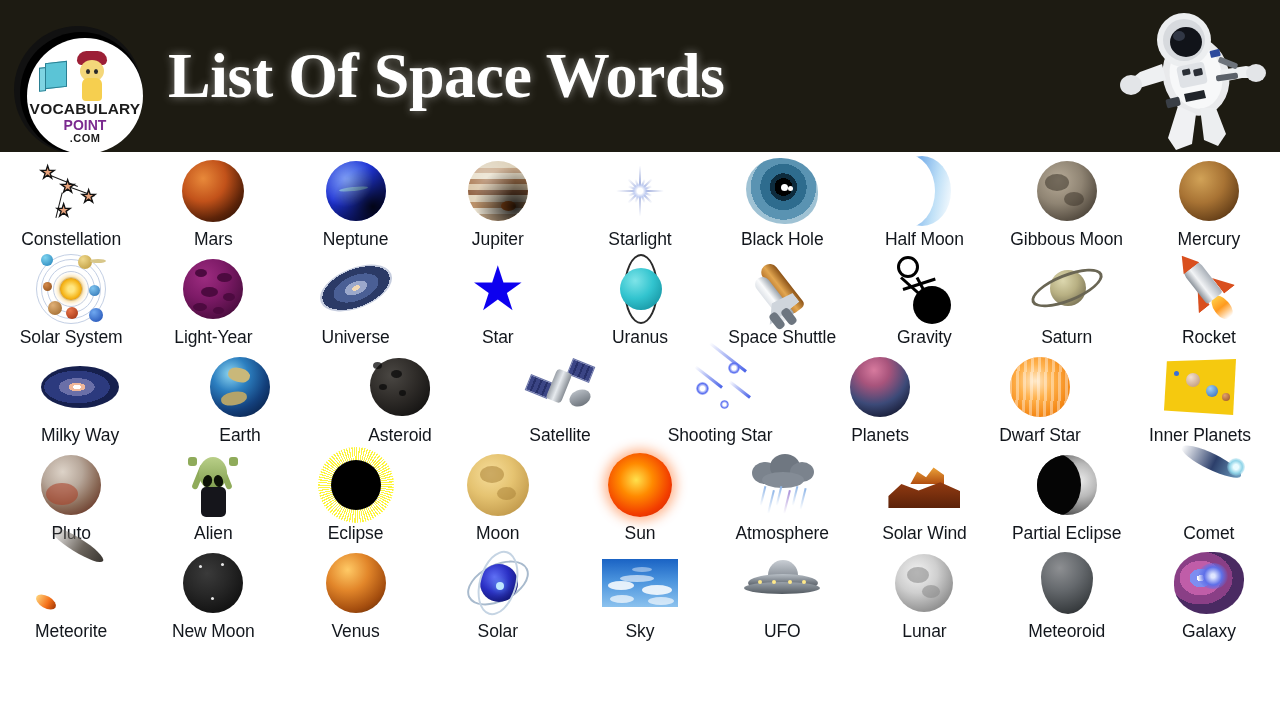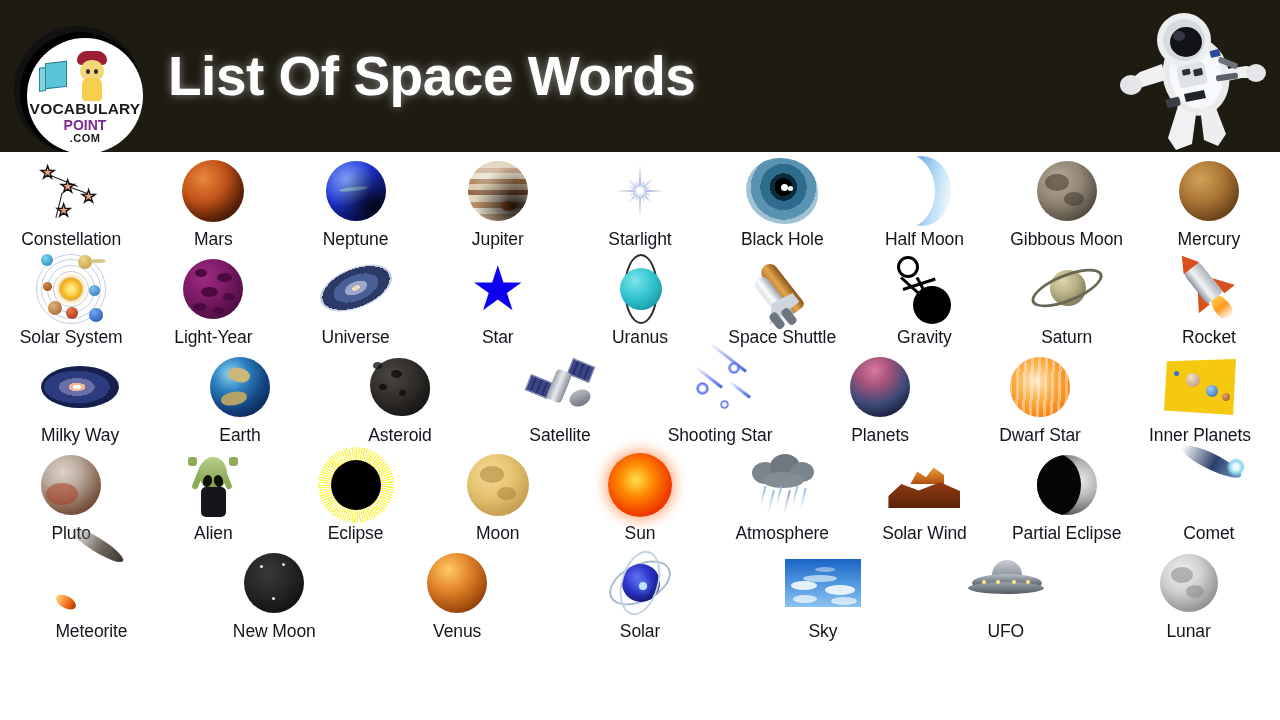--- a/index.html
+++ b/index.html
@@ -97,24 +97,24 @@
     position: absolute; left: 0; top: 94px; width: 116px;
     text-align: center;
     font-size: 11px; font-weight: bold; letter-spacing: .5px;
     color: #1b1b1b;
   }
 
   #header-title {
     position: absolute; left: 168px; top: 18px;
     width: 960px; height: 116px;
     line-height: 116px;
-    font-size: 55px;
+    font-size: 64px;
     font-weight: bold;
     color: #ffffff;
-    font-family: Liberation Sans, sans-serif;
+    font-family: Liberation Serif, serif;
     letter-spacing: -0.5px;
     text-shadow: 0 0 10px rgba(255,255,255,0.45);
     white-space: nowrap;
   }
 
   
   #astronaut { position: absolute; right: 4px; top: 2px; width: 176px; height: 150px; }
 
   
   #grid {
@@ -891,15 +891,30 @@
         </div>
       </div>
       <div class="label">UFO</div>
     </div>
     <div class="cell">
       <div class="art">
           <div class="sphere lunar"></div>
         </div>
       <div class="label">Lunar</div>
     </div>
+    <div class="cell">
+      <div class="art">
+          <div class="meteoroid"></div>
+        </div>
+      <div class="label">Meteoroid</div>
+    </div>
+    <div class="cell">
+      <div class="art">
+        <div class="galaxy">
+            <div class="gx"></div>
+            <div class="gx2"></div>
+          </div>
+      </div>
+      <div class="label">Galaxy</div>
+    </div>
   </div>
 
 </div>
 
 </body></html>

